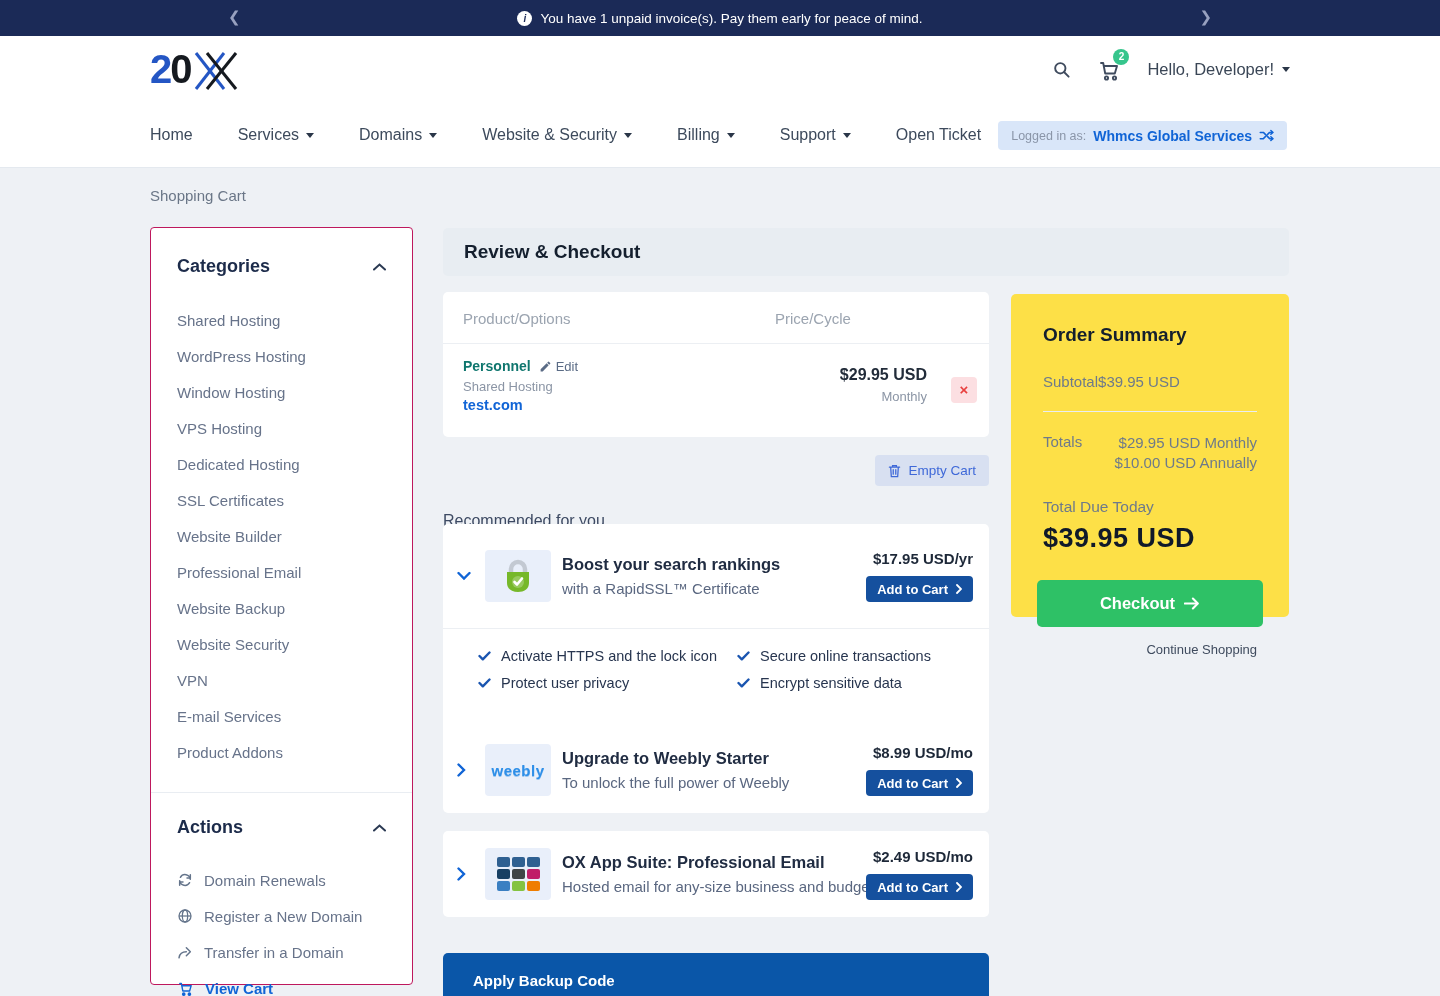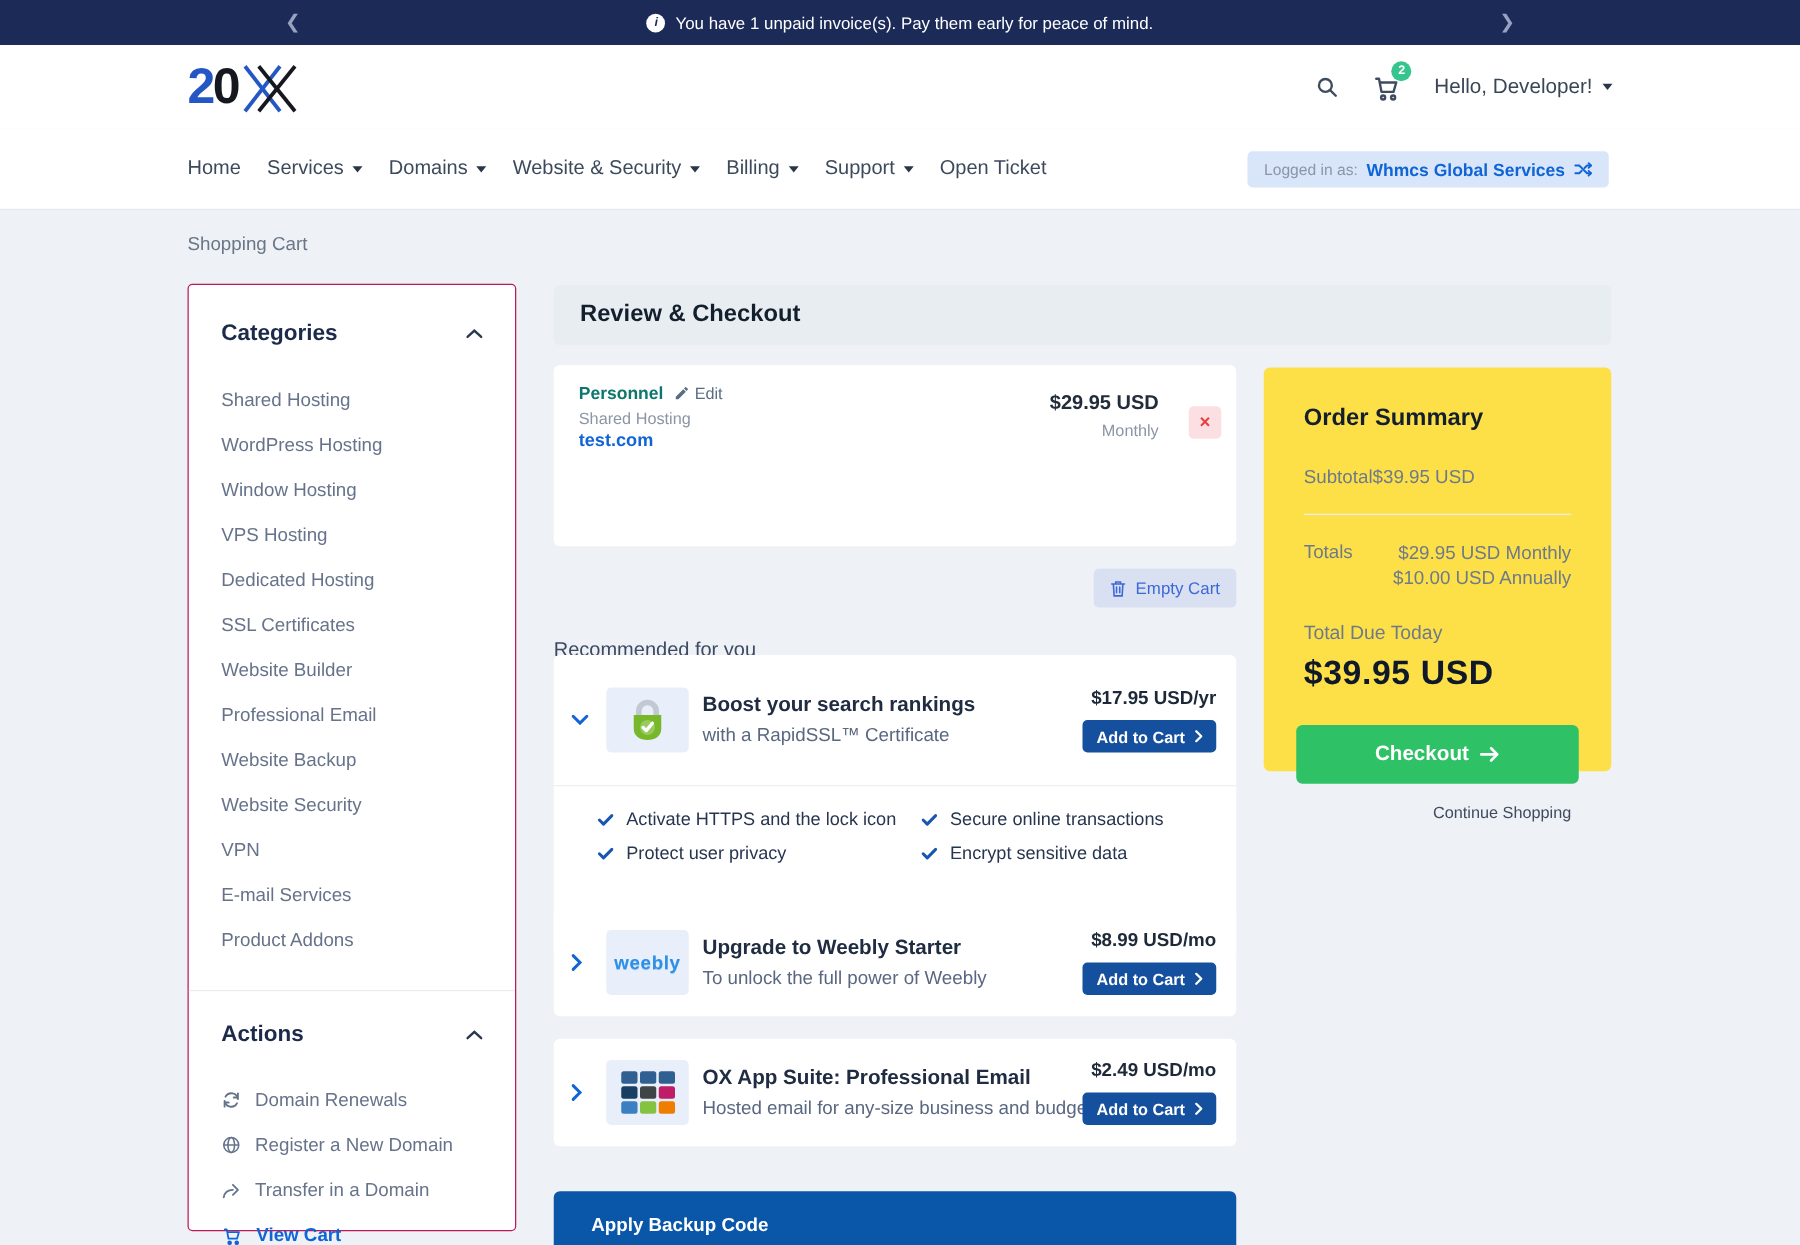--- a/index.html
+++ b/index.html
@@ -24,21 +24,21 @@
   .logo svg { margin-left:2px; }
   .hdr-icons { position:absolute; right:150px; top:0; height:67px; display:flex; align-items:center; gap:26px; }
   .icon-btn { position:relative; background:none; border:none; cursor:pointer; display:flex; align-items:center; }
   .cart-badge { position:absolute; top:-9px; right:-8px; width:16px; height:16px; border-radius:50%; background:#36c58c;
                 color:#fff; font-size:10px; font-weight:bold; display:flex; align-items:center; justify-content:center; }
   .greeting { display:flex; align-items:center; gap:8px; font-size:16.5px; color:#3a4656; cursor:pointer; }
   .caret-down { width:0; height:0; border-left:4.5px solid transparent; border-right:4.5px solid transparent; border-top:5px solid #2a3648; display:inline-block; }
 
   
   .navbar { position:absolute; top:103px; left:0; width:1440px; height:65px; background:#fff; border-bottom:1px solid #e4e9ef; }
-  .nav-items { position:absolute; left:150px; top:0; height:64px; display:flex; align-items:center; gap:21px; }
+  .nav-items { position:absolute; left:150px; top:0; height:64px; display:flex; align-items:center; gap:45px; }
   .nav-item { display:flex; align-items:center; gap:7px; font-size:16px; color:#3d4a5c; cursor:pointer; white-space:nowrap; }
   .login-badge { position:absolute; right:153px; top:18px; height:29px; background:#d9e6f9; border-radius:4px;
                  display:flex; align-items:center; gap:7px; padding:0 13px; cursor:pointer; }
   .login-badge .pre { font-size:12.5px; color:#8a95a8; }
   .login-badge .acct { font-size:14px; font-weight:bold; color:#1064d6; }
 
   
   .breadcrumb { position:absolute; left:150px; top:187px; font-size:15px; color:#6a7687; }
 
   
@@ -276,20 +276,24 @@
         <span>View Cart</span>
       </li>
     </ul>
   </aside>
 
   <div class="main-band">
     <h1>Review &amp; Checkout</h1>
   </div>
 
   <div class="cart-card">
+    <div class="cart-head">
+      <span class="col-a">Product/Options</span>
+      <span class="col-b">Price/Cycle</span>
+    </div>
     <div class="cart-item">
       <div class="ci-left">
         <div class="ci-name-row">
           <span class="ci-name">Personnel</span>
           <span class="ci-edit">
             <svg width="13" height="13" viewBox="0 0 24 24" fill="#5a6b85">
               <path d="M3 17.2V21h3.8L17.9 9.9l-3.8-3.8L3 17.2zM20.7 7.1a1 1 0 0 0 0-1.4l-2.4-2.4a1 1 0 0 0-1.4 0l-1.8 1.8 3.8 3.8 1.8-1.8z"></path>
             </svg>
             <span>Edit</span>
           </span>

